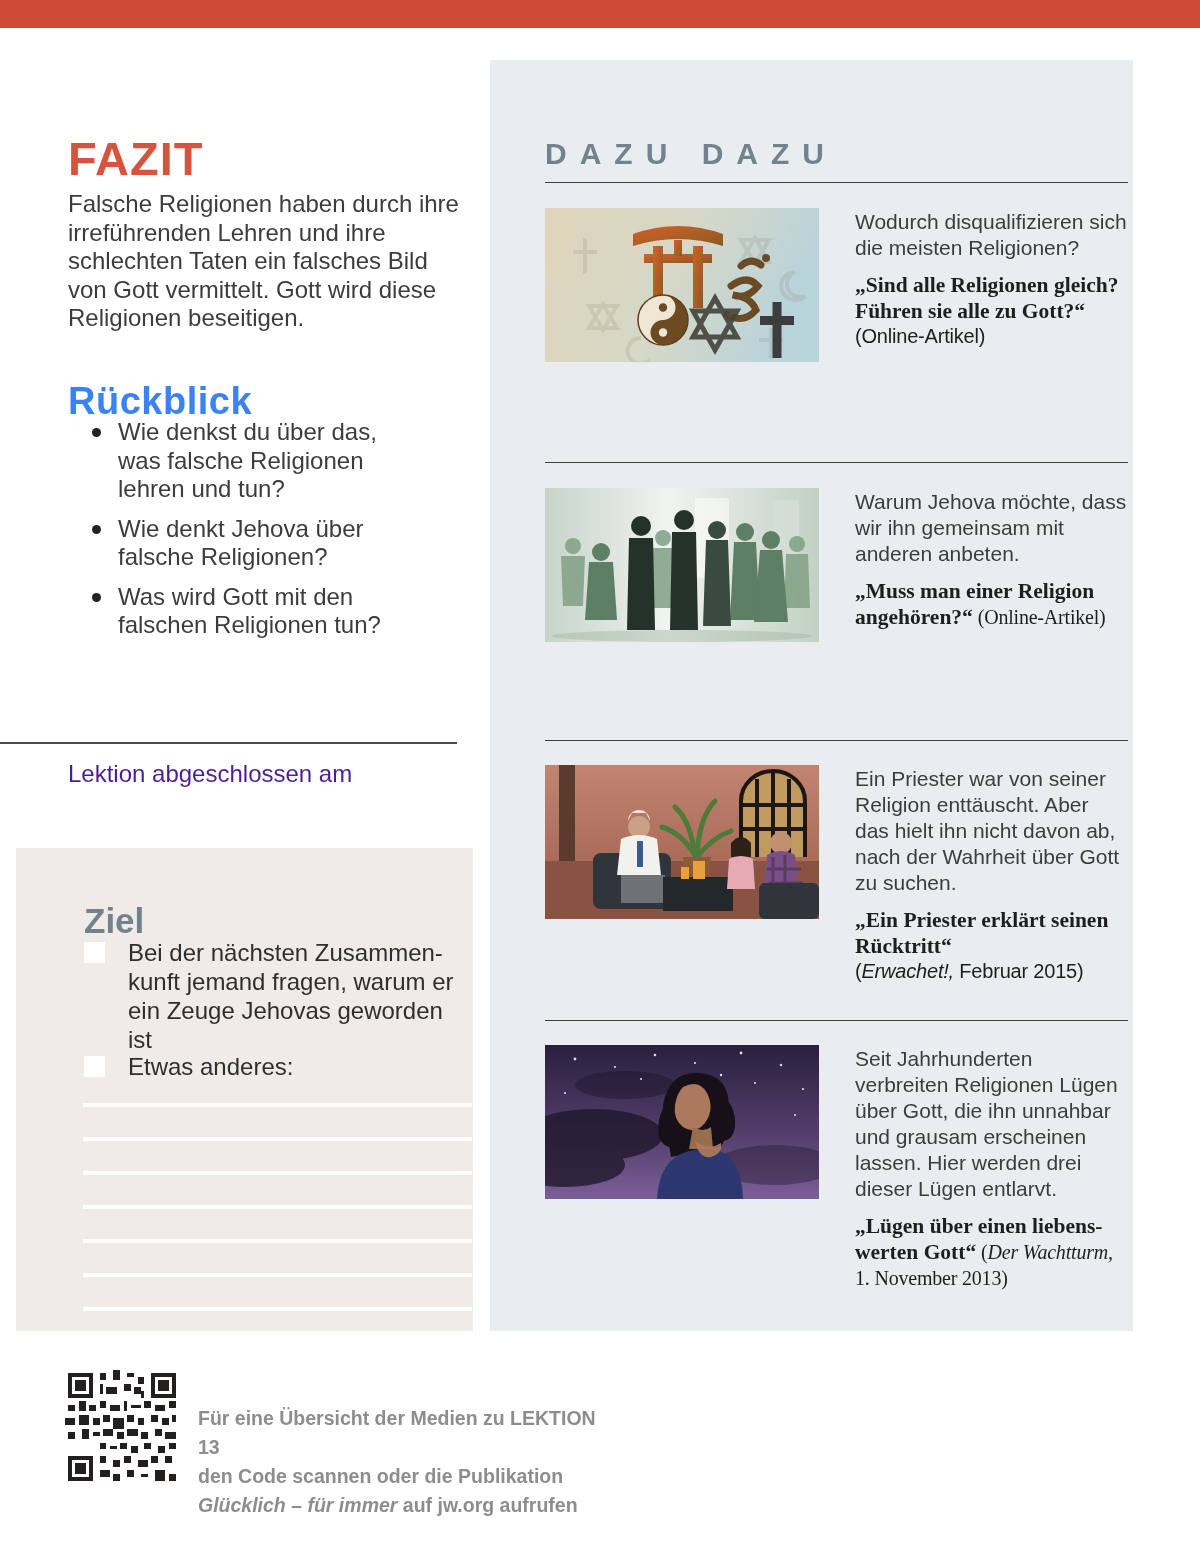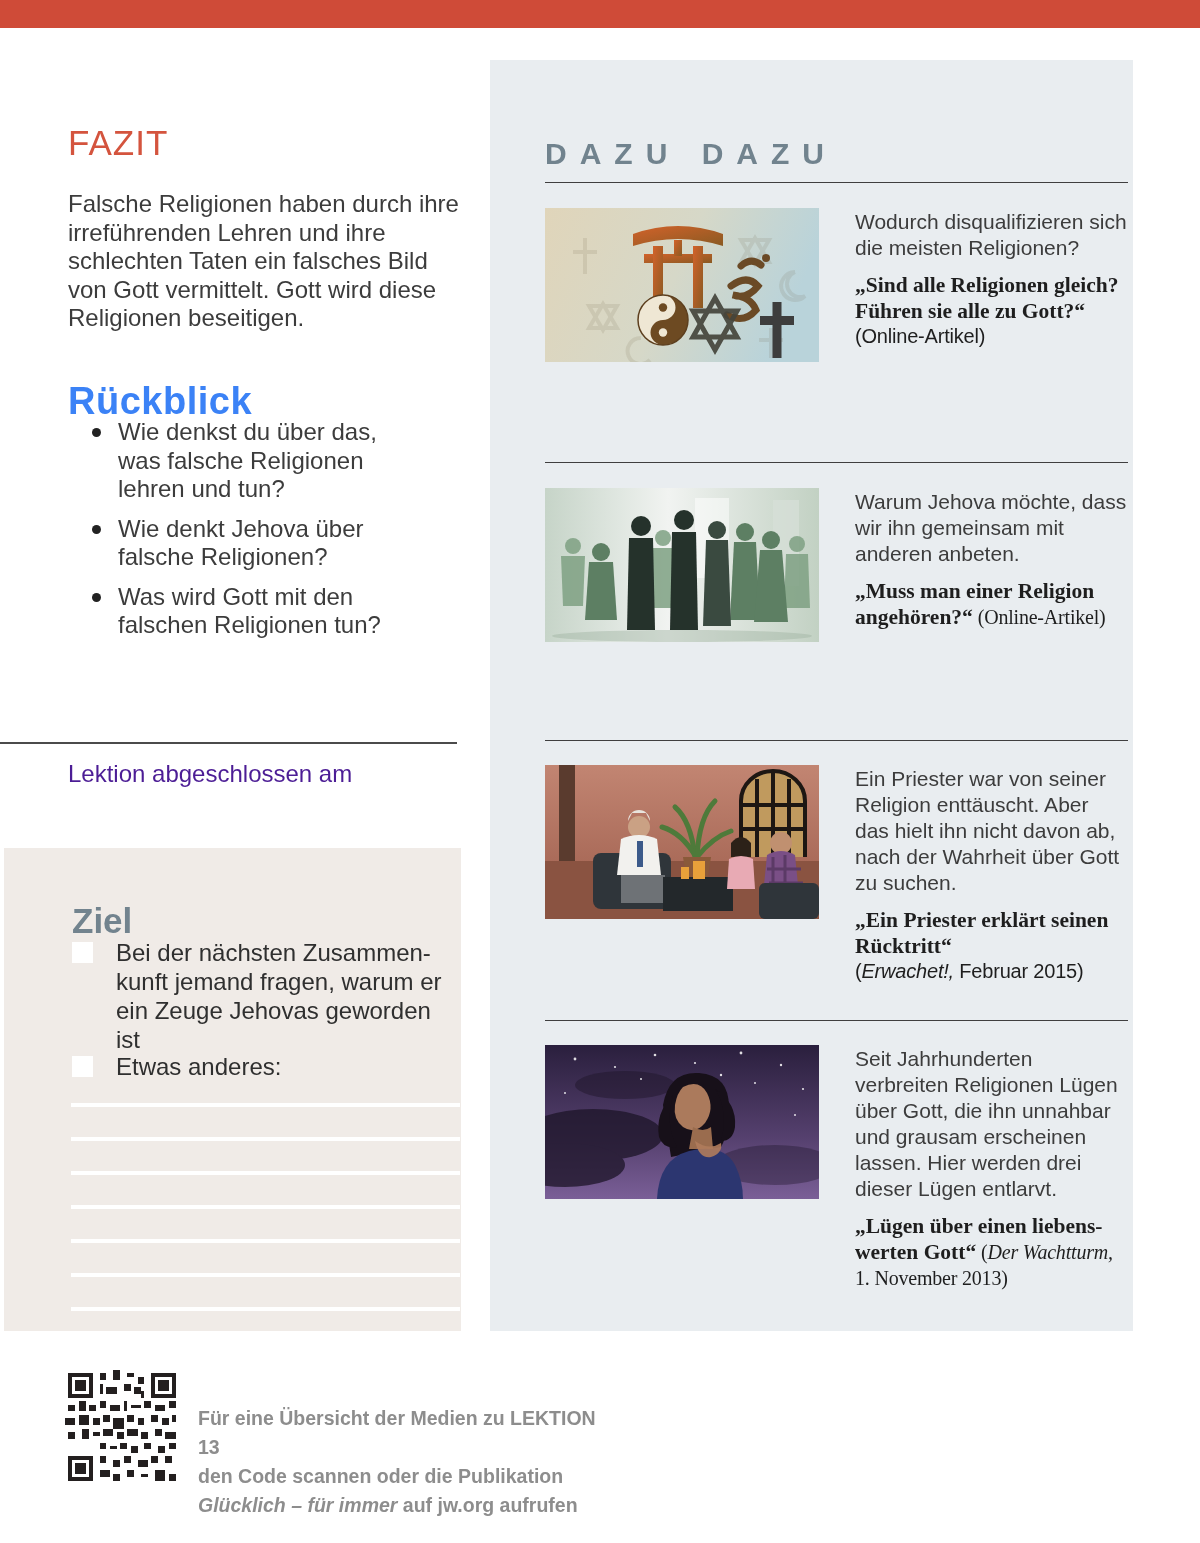--- a/index.html
+++ b/index.html
@@ -3,37 +3,37 @@
 <meta charset="utf-8">
 <style>
   html,body{margin:0;padding:0;background:#fff;}
   .page{position:relative;width:1200px;height:1543px;background:#ffffff;overflow:hidden;
         font-family:"Liberation Sans","DejaVu Sans",sans-serif;color:#3c3c3c;}
 
   
   .topbar{position:absolute;left:0;top:0;width:1200px;height:28px;background:#cf4b38;}
 
   
-  .fazit-title{position:absolute;left:68px;top:100px;font-size:35px;font-weight:normal;
+  .fazit-title{position:absolute;left:68px;top:100px;font-size:47px;font-weight:bold;
                letter-spacing:1px;color:#d4543e;}
   .fazit-body{position:absolute;left:68px;top:166px;width:400px;font-size:24px;
               line-height:28.5px;color:#3c3c3c;}
   .rueckblick-title{position:absolute;left:68px;top:348px;font-size:38px;font-weight:bold;
                     color:#3b82f6;letter-spacing:.5px;}
   .bullets{position:absolute;left:90px;top:418px;width:300px;margin:0;padding:0;list-style:none;}
   .bullets li{position:relative;padding-left:28px;margin-bottom:11px;font-size:24px;line-height:28.5px;}
   .bullets li::before{content:"";position:absolute;left:2px;top:10px;width:9px;height:9px;
                       border-radius:50%;background:#222;}
 
   .left-divider{position:absolute;left:0;top:742px;width:457px;height:0;
                 border:none;border-top:2px solid #4b4b4b;margin:0;}
   .lektion-label{position:absolute;left:68px;top:760px;font-size:24px;color:#4c1d95;}
 
   
-  .ziel-box{position:absolute;left:4px;top:848px;width:457px;height:483px;background:#f0ebe7;}
+  .ziel-box{position:absolute;left:16px;top:848px;width:457px;height:483px;background:#f0ebe7;}
   .ziel-title{position:absolute;left:68px;top:24px;font-size:35px;font-weight:bold;color:#72838e;}
   .goal-option{position:absolute;left:68px;display:flex;gap:23px;}
   .goal-option .checkbox{flex:0 0 auto;width:21px;height:21px;background:#ffffff;margin-top:4px;}
   .goal-option .opt-text{width:336px;font-size:24px;line-height:29px;color:#2f2f2f;}
   .opt-1{top:90px;} .opt-2{top:204px;}
   .writing-lines{position:absolute;left:67px;top:255px;width:389px;}
   .write-line{height:4px;background:#ffffff;margin-bottom:30px;}
 
   
   .panel{position:absolute;left:490px;top:60px;width:643px;height:1271px;background:#e9edf0;}

